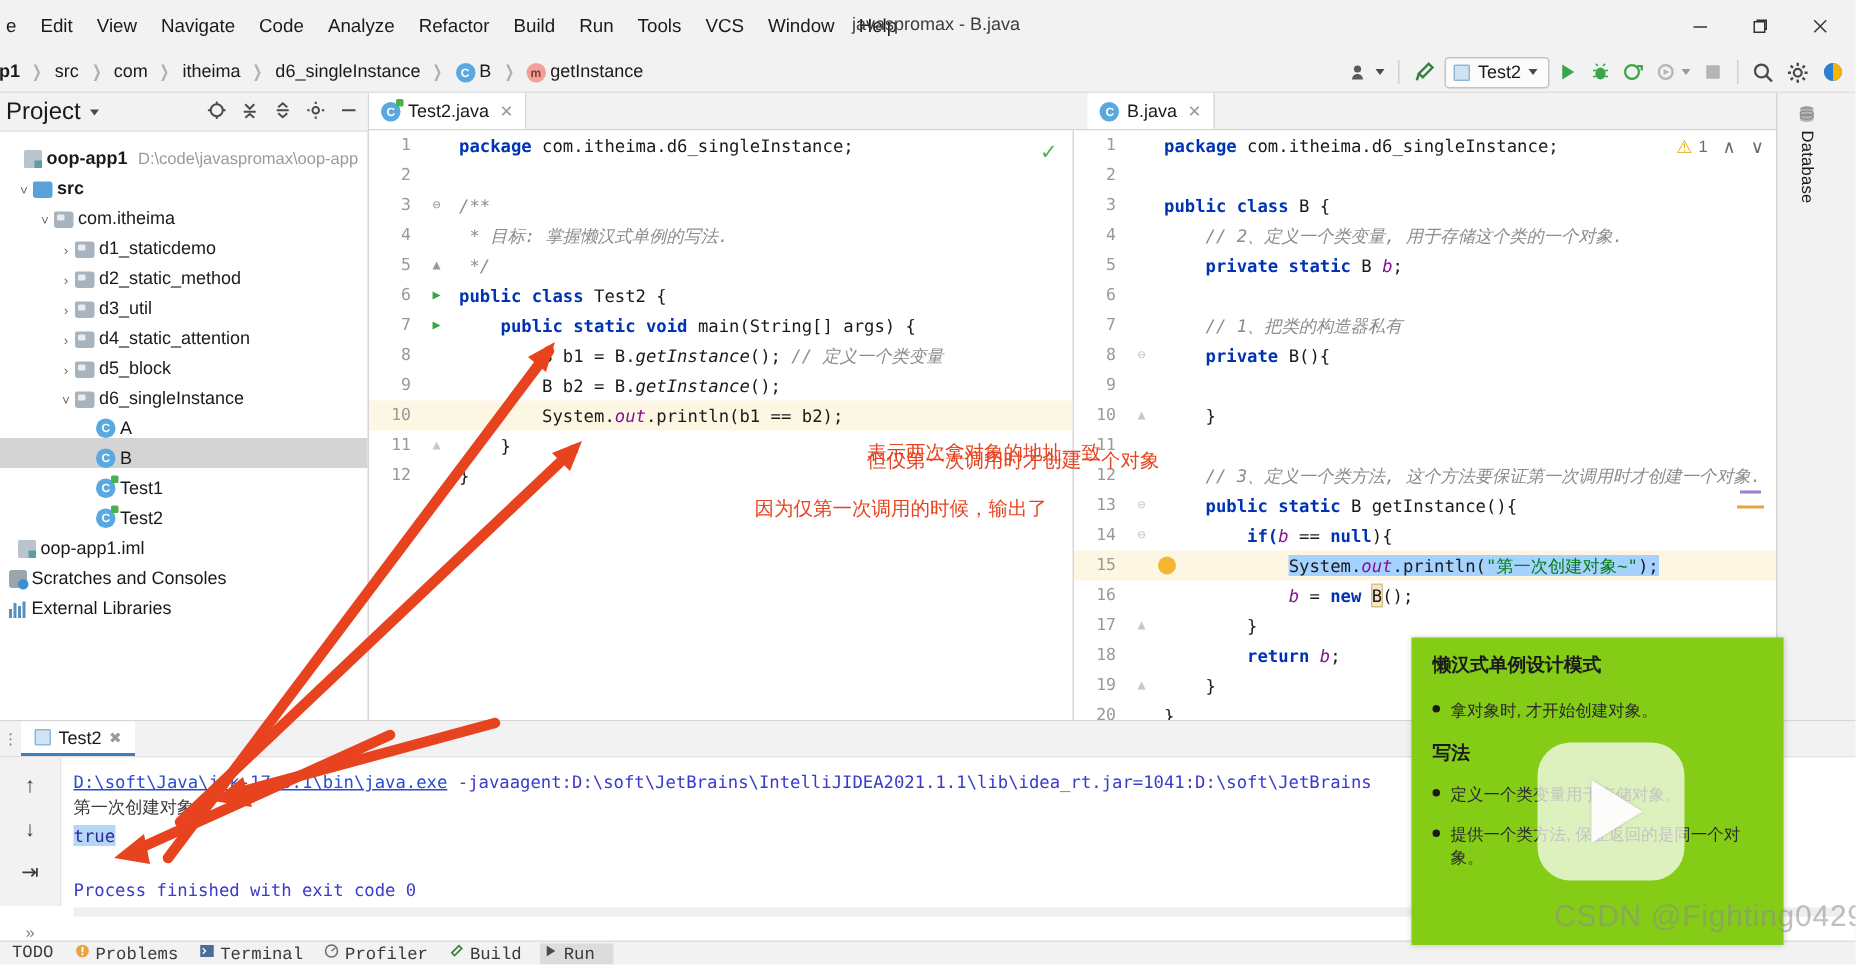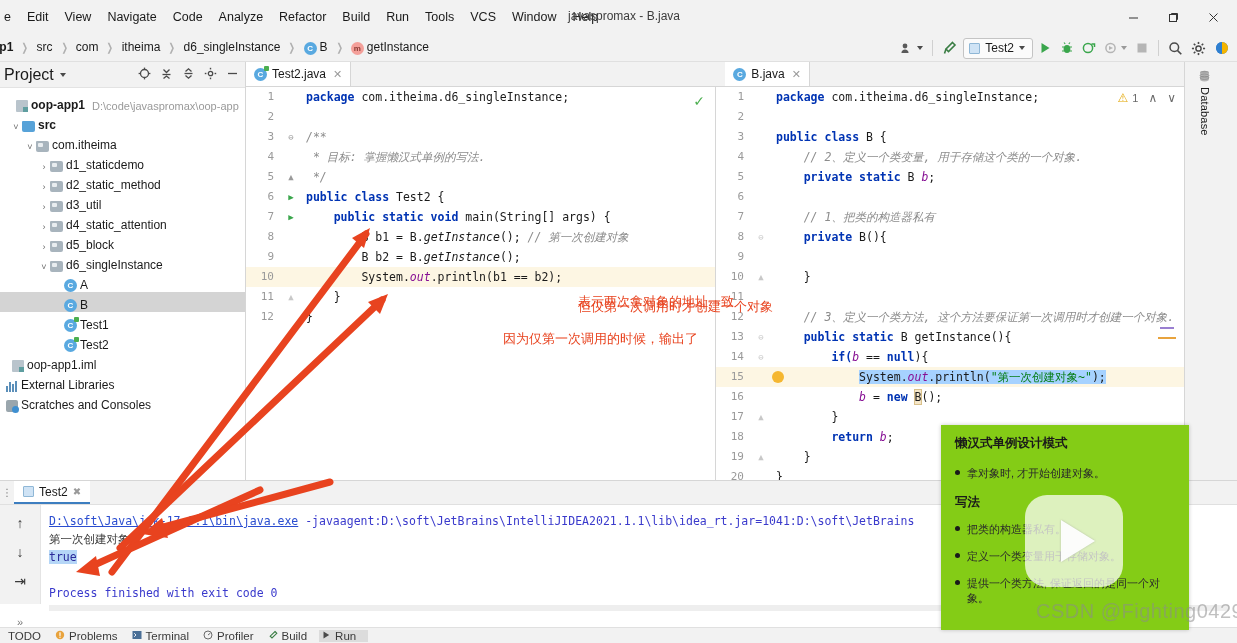--- a/index.html
+++ b/index.html
@@ -275,21 +275,21 @@
   }
 
   
   .statusbar {
     position: absolute; left: 0; bottom: 0;
     width: 1237px; height: 16px; background:#f2f2f2;
     display:flex; align-items:center; gap: 0px;
     border-top: 1px solid #e0e0e0;
     font-size: 11.5px; color:#3a3a3a;
   }
-  .sb-item { display:flex; align-items:flex-end; gap:4px; padding: 0 12px 0 2px; }
+  .sb-item { display:flex; align-items:flex-end; gap:4px; padding: 0 12px 0 2px; font-family: Liberation Mono, monospace; }
   .sb-item.active { background:#dcdcdc; }
   .sb-ico { font-size: 10px; }
 
   
   .slide {
     position: absolute; left: 941px; top: 425px;
     width: 248px; height: 205px;
     background: #84cc16;
     box-shadow: 0 0 4px rgba(0,0,0,0.22);
     padding: 10px 14px;
@@ -583,31 +583,31 @@
       </div>
       <div class="node" style="padding-left:64px">
         <span class="cls run">C</span>
         <span class="nlabel">Test2</span>
       </div>
       <div class="node" style="padding-left:12px">
         <span class="modicon"></span>
         <span class="nlabel">oop-app1.iml</span>
       </div>
       <div class="node" style="padding-left:6px">
+        <span class="scratchicon"></span>
+        <span class="nlabel">Scratches and Consoles</span>
+      </div>
+      <div class="node" style="padding-left:6px">
         <span class="libicon">
             <i style="height:6px"></i>
             <i style="height:10px"></i>
             <i style="height:8px"></i>
             <i style="height:11px"></i>
           </span>
         <span class="nlabel">External Libraries</span>
-      </div>
-      <div class="node" style="padding-left:6px">
-        <span class="scratchicon"></span>
-        <span class="nlabel">Scratches and Consoles</span>
       </div>
     </div>
   </div>
 
   <div class="editor-area">
     <div class="tabbar">
       <div class="etab">
         <span class="cls run">C</span>
         <span>Test2.java</span>
         <span class="x">✕</span>
@@ -626,21 +626,21 @@
       <div class="pane pane-left">
         <div class="check-ok">✓</div>
         <div class="code">
           <div class="cline"><span class="gut">1</span><span class="gut2"></span><span class="ctext"><span class="kw">package </span><span class="plain">com.itheima.d6_singleInstance;</span></span></div>
           <div class="cline"><span class="gut">2</span><span class="gut2"></span><span class="ctext"></span></div>
           <div class="cline"><span class="gut">3</span><span class="gut2" style="color:#9a9a9a">⊖</span><span class="ctext"><span class="cm">/**</span></span></div>
           <div class="cline"><span class="gut">4</span><span class="gut2"></span><span class="ctext"><span class="cm"> * 目标: 掌握懒汉式单例的写法.</span></span></div>
           <div class="cline"><span class="gut">5</span><span class="gut2" style="color:#9a9a9a">▲</span><span class="ctext"><span class="cm"> */</span></span></div>
           <div class="cline"><span class="gut">6</span><span class="gut2">▶</span><span class="ctext"><span class="kw">public class </span><span class="plain">Test2 {</span></span></div>
           <div class="cline"><span class="gut">7</span><span class="gut2">▶</span><span class="ctext"><span class="kw">    public static void </span><span class="plain">main(String[] args) {</span></span></div>
-          <div class="cline"><span class="gut">8</span><span class="gut2"></span><span class="ctext"><span class="plain">        B b1 = B.</span><span class="mth">getInstance</span><span class="plain">(); </span><span class="cm">// 第一次创建对象</span></span></div>
+          <div class="cline"><span class="gut">8</span><span class="gut2"></span><span class="ctext"><span class="plain">        B b1 = B.</span><span class="mth">getInstance</span><span class="plain">(); </span><span class="cm">// 定义一个类变量</span></span></div>
           <div class="cline"><span class="gut">9</span><span class="gut2"></span><span class="ctext"><span class="plain">        B b2 = B.</span><span class="mth">getInstance</span><span class="plain">();</span></span></div>
           <div class="cline hl"><span class="gut">10</span><span class="gut2"></span><span class="ctext"><span class="plain">        System.</span><span class="fld">out</span><span class="plain">.println(b1 == b2);</span></span></div>
           <div class="cline"><span class="gut">11</span><span class="gut2" style="color:#c8c8c8">▲</span><span class="ctext"><span class="plain">    }</span></span></div>
           <div class="cline"><span class="gut">12</span><span class="gut2"></span><span class="ctext"><span class="plain">}</span></span></div>
         </div>
       </div>
 
       <div class="pane pane-right">
         <div class="warnbox">
           <span class="warn-tri">⚠</span>
@@ -771,24 +771,20 @@
 
   <div class="slide">
     <div class="slide-title">懒汉式单例设计模式</div>
     <div class="slide-li">
       <span class="slide-dot"></span>
       <span>拿对象时, 才开始创建对象。</span>
     </div>
     <div class="slide-sub">写法</div>
     <div class="slide-li">
       <span class="slide-dot"></span>
-      <span>把类的构造器私有。</span>
-    </div>
-    <div class="slide-li">
-      <span class="slide-dot"></span>
       <span>定义一个类变量用于存储对象。</span>
     </div>
     <div class="slide-li">
       <span class="slide-dot"></span>
       <span>提供一个类方法, 保证返回的是同一个对象。</span>
     </div>
   </div>
 
   <div class="playbtn">
     <span class="playtri"></span>

